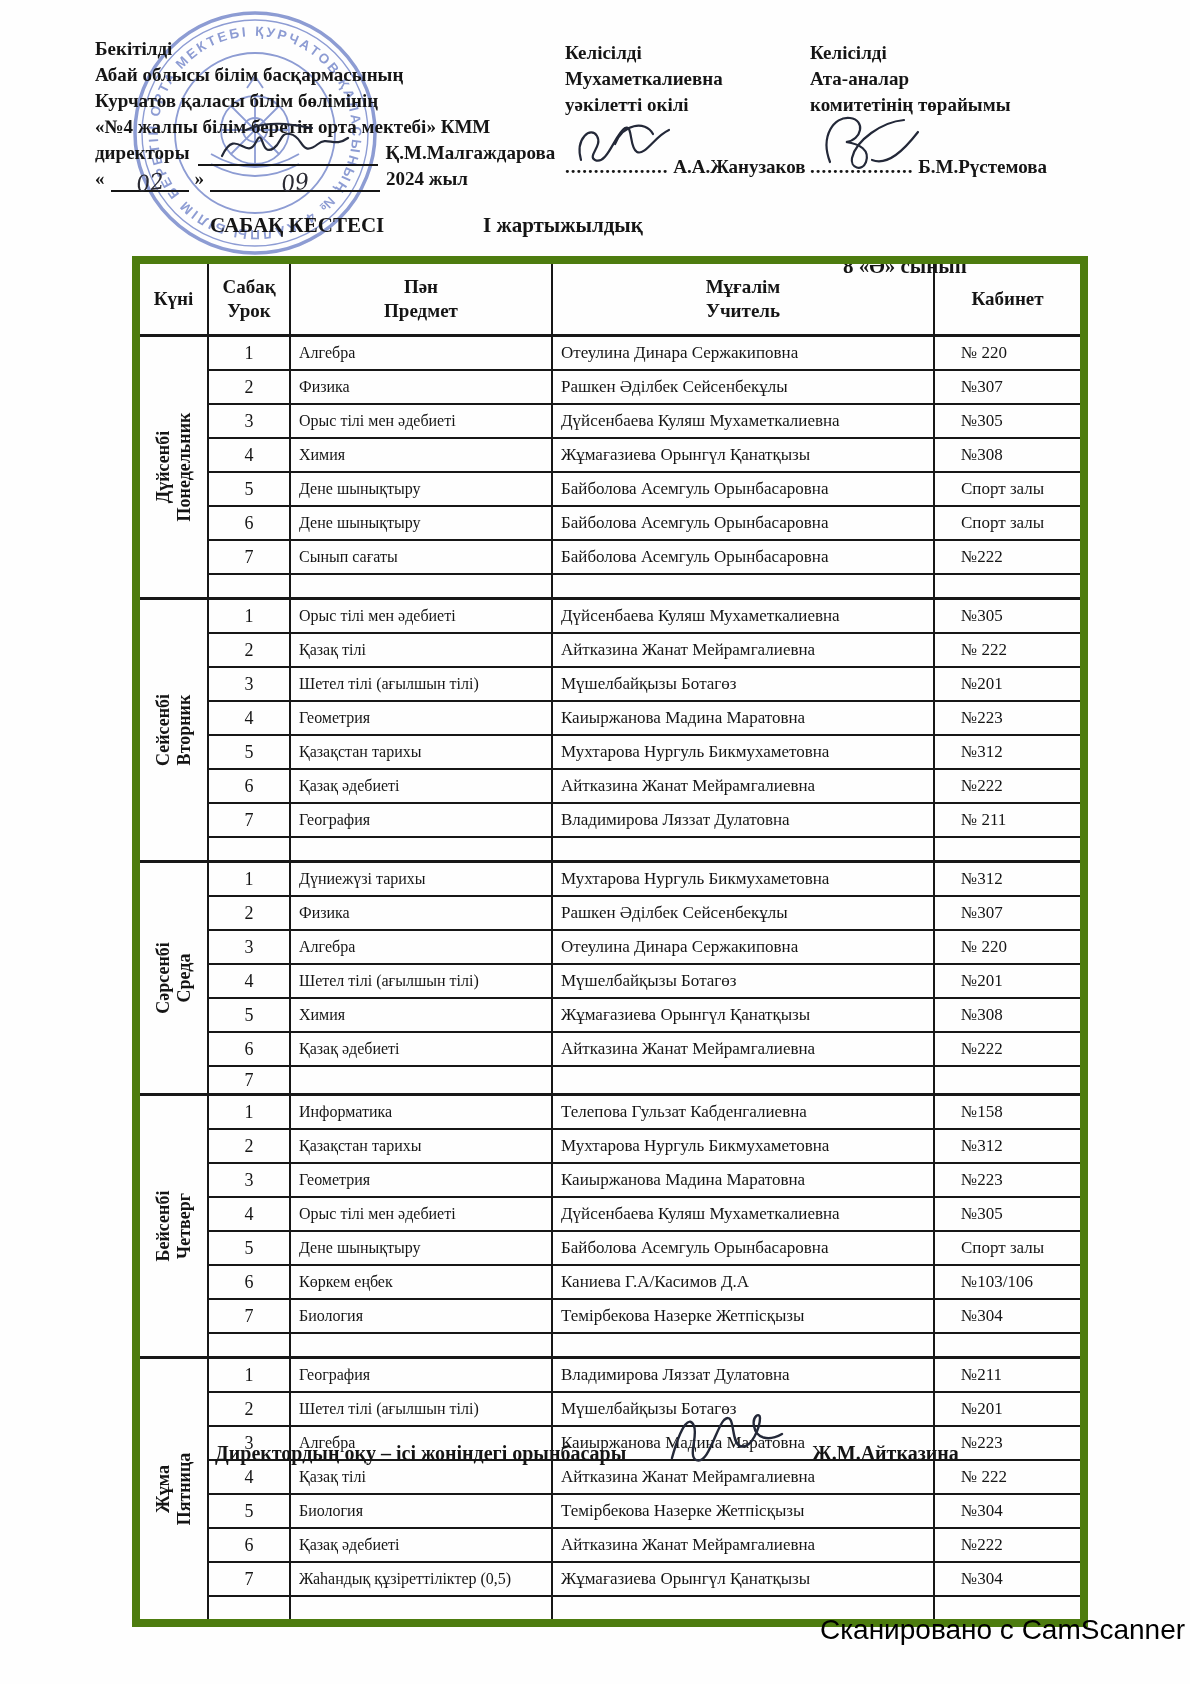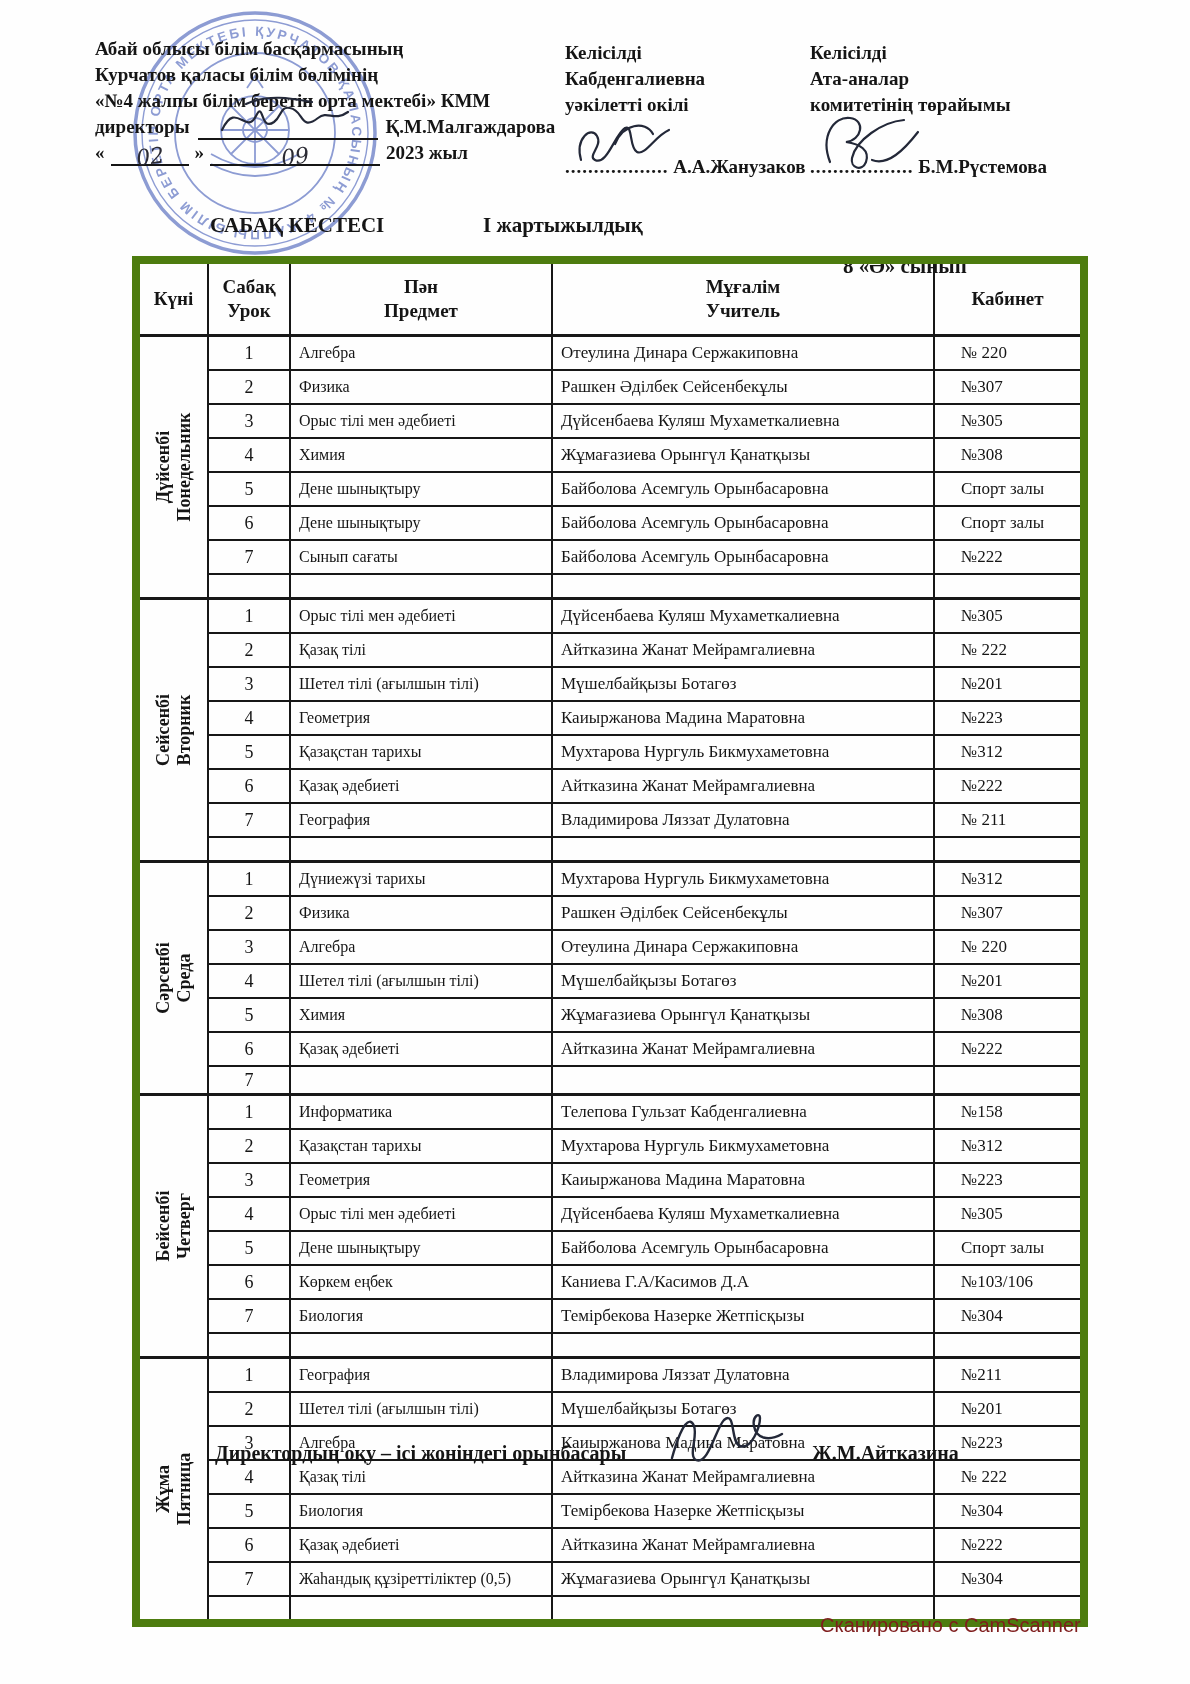--- a/index.html
+++ b/index.html
@@ -88,21 +88,21 @@
 
   
   .footer-line { position: absolute; top: 1442px; left: 0; width: 1190px; font-weight: bold; font-size: 20px; }
   .footer-label { position: absolute; left: 215px; }
   .footer-name  { position: absolute; left: 812px; }
   .footer-sig   { position: absolute; left: 660px; top: -34px; }
 
   .watermark {
     position: absolute; left: 820px; top: 1614px;
     font-family: "Liberation Sans", sans-serif;
-    font-size: 20px; color: #7f1d1d;
+    font-size: 28px; color: #000000;
   }
 </style>
 </head>
 <body>
 
 <div class="page">
 
   <svg class="stamp" width="258" height="258" viewBox="0 0 258 258">
     <defs>
       <path id="ringPath" d="M129,32 a97,97 0 1,1 -0.02,0 z"></path>
@@ -117,39 +117,40 @@
     <g fill="none" stroke="currentColor" stroke-width="1.8">
       <circle cx="129" cy="126" r="34"></circle>
       <circle cx="129" cy="126" r="12"></circle>
       <path d="M129 92 v68 M95 126 h68 M105 102 l48 48 M153 102 l-48 48"></path>
       <path d="M85 150 q44 26 88 0 M85 160 q44 24 88 0"></path>
       <path d="M121 84 l8 -12 8 12"></path>
     </g>
   </svg>
 
   <div class="approval approval-left">
+    <div>Бекітілді</div>
     <div>Абай облысы білім басқармасының</div>
     <div>Курчатов қаласы білім бөлімінің</div>
     <div>«№4 жалпы білім беретін орта мектебі» КММ</div>
     <div class="director-line">
       <span>директоры</span><span class="sig-blank"><svg class="sig-svg" width="140" height="50" viewBox="0 0 140 50">
             <g fill="none" stroke="#232838" stroke-width="2.2" stroke-linecap="round">
               <path d="M6 38 C 20 8 30 44 40 24 C 48 8 44 40 58 30 C 66 24 64 14 74 16 C 88 18 84 40 102 26 C 112 18 118 30 132 20"></path>
               <path d="M30 12 C 52 2 74 6 96 10"></path>
             </g>
           </svg></span><span>Қ.М.Малгаждарова</span>
     </div>
     <div class="date-line">
-      <span>«</span><span class="date-blank day"><span class="handwritten">02</span></span><span>»</span><span class="date-blank month"><span class="handwritten">09</span></span><span>2023 жыл</span>
+      <span>«</span><span class="date-blank day"><span class="handwritten">02</span></span><span>»</span><span class="date-blank month"><span class="handwritten">09</span></span><span>2024 жыл</span>
     </div>
   </div>
 
   <div class="approval approval-mid">
     <div>Келісілді</div>
-    <div>Кабденгалиевна</div>
+    <div>Мухаметкалиевна</div>
     <div>уәкілетті окілі</div>
     <div class="sig-line">
       <svg class="sig-svg sig-mid" width="110" height="60" viewBox="0 0 110 60">
           <g fill="none" stroke="#232838" stroke-width="2.2" stroke-linecap="round">
             <path d="M10 44 C 4 22 20 10 26 20 C 32 30 16 40 24 44 C 36 50 44 18 54 12 C 62 8 58 32 66 36 C 74 40 84 20 98 14"></path>
             <path d="M44 28 C 52 8 74 4 82 18"></path>
           </g>
         </svg>
       <span class="dots">..................</span>
       <span>А.А.Жанузаков</span>

